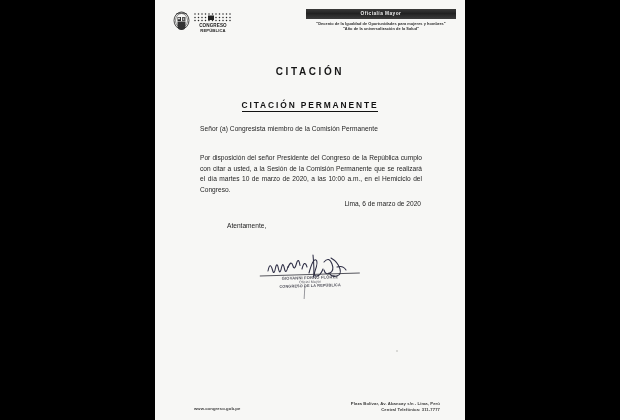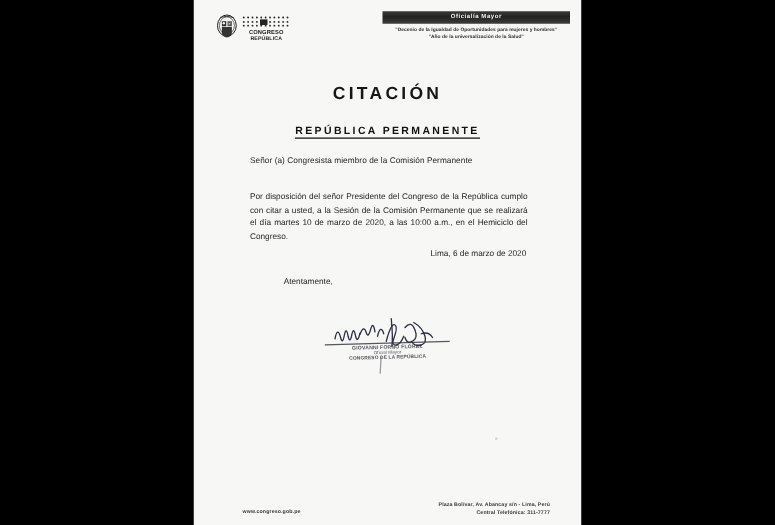--- a/index.html
+++ b/index.html
@@ -59,21 +59,21 @@
     line-height: 5px;
   }
   .slogan {
     font-size: 3.9px; color: #2b2b2b; font-weight: bold;
     line-height: 5.2px; margin-top: 2.2px; letter-spacing: .05px;
   }
   
   .t-citacion {
     position: absolute; top: 66px; left: 0; width: 100%;
     text-align: center;
-    font-size: 14px; font-weight: bold; color: #161616;
+    font-size: 10px; font-weight: bold; color: #161616;
     letter-spacing: 2.6px;
   }
   .t-comision {
     position: absolute; top: 94px; left: 0; width: 100%;
     text-align: center;
   }
   .t-comision span {
     font-size: 8.4px; font-weight: bold; color: #121212;
     letter-spacing: 1.9px;
     border-bottom: 1.2px solid #121212;
@@ -217,21 +217,21 @@
 
       <div class="hdr-right">
         <div class="om-banner">Oficialía Mayor</div>
         <div class="slogan">"Decenio de la Igualdad de Oportunidades para mujeres y hombres"</div>
         <div class="slogan" style="margin-top:0">"Año de la universalización de la Salud"</div>
       </div>
     </div>
 
     <div class="t-citacion">CITACIÓN</div>
     <div class="t-comision">
-      <span>REPÚBLICA PERMANENTE</span>
+      <span>CITACIÓN PERMANENTE</span>
     </div>
 
     <div class="addressee">Señor (a) Congresista miembro de la Comisión Permanente</div>
     <div class="para">Por disposición del señor Presidente del Congreso de la República cumplo con citar a usted, a la Sesión de la Comisión Permanente que se realizará el día martes 10 de marzo de 2020, a las 10:00 a.m., en el Hemiciclo del Congreso.</div>
     <div class="dateline">Lima, 6 de marzo de 2020</div>
     <div class="closing">Atentamente,</div>
 
     <div class="sig-block">
       <div class="sig-inner">
         <svg class="sig-svg" viewBox="0 0 224 56">

